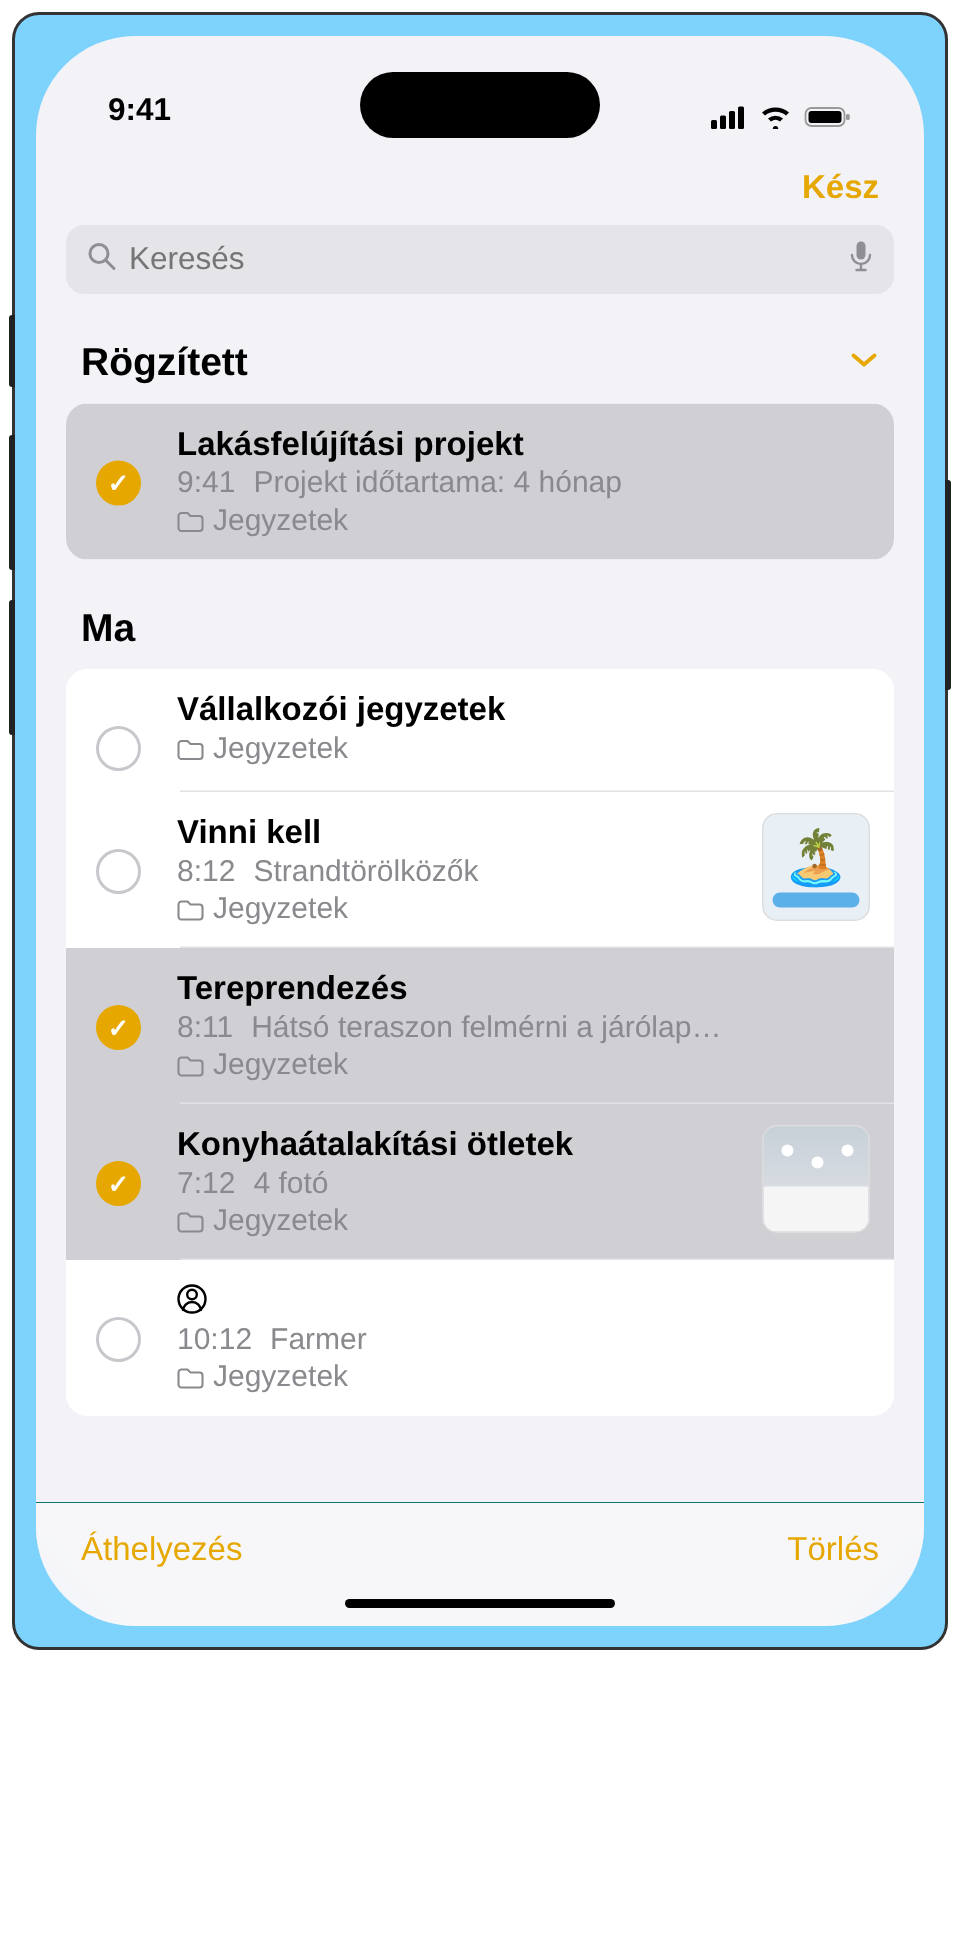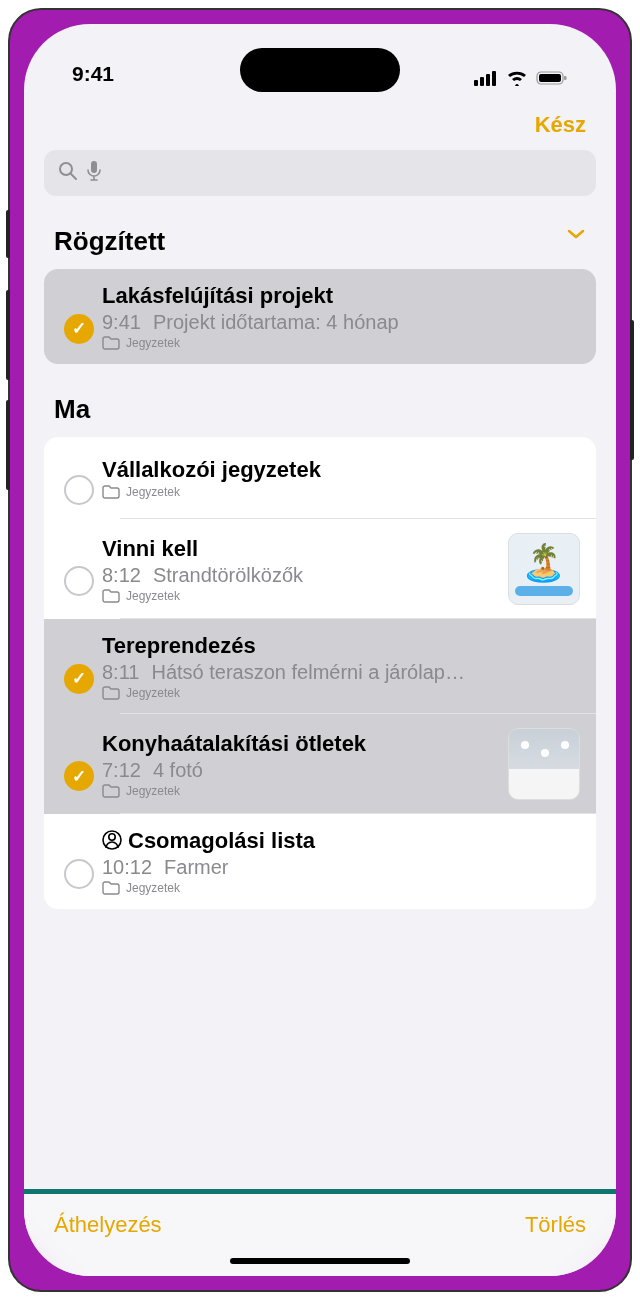--- a/index.html
+++ b/index.html
@@ -1,22 +1,22 @@
 <!DOCTYPE html>
 <html><head>
   <meta charset="utf-8">
   <style>
     * { margin: 0; padding: 0; box-sizing: border-box; font-family: -apple-system, BlinkMacSystemFont, "SF Pro Text", "Helvetica Neue", sans-serif; }
     body { background: #fff; display: flex; justify-content: center; padding: 10px; }
     
     .phone-frame {
       width: 620px;
-      height: 1280px;
-      background: #a21caf;
-      border-radius: 31px;
+      height: 1088px;
+      background: #7dd3fc;
+      border-radius: 16px;
       padding: 14px;
       position: relative;
       box-shadow: 0 0 0 2px #333;
     }
     
     .phone-screen {
       width: 100%;
       height: 100%;
       background: #f2f2f7;
       border-radius: 66px;
@@ -65,51 +65,51 @@
       background: #e4e4e9; border-radius: 12px; padding: 10px 14px;
       height: 46px;
     }
     .search-field input {
       flex: 1; background: transparent; border: none; font-size: 21px; color: #888; outline: none;
     }
     .search-icon { color: #8e8e93; }
     .mic-icon { color: #8e8e93; }
     
     .section-header {
-      display: flex; justify-content: space-between; align-items: flex-start;
+      display: flex; justify-content: space-between; align-items: center;
       padding: 30px 30px 12px 30px;
     }
     .section-header h2 { font-size: 26px; font-weight: 700; }
     .chevron { color: #e6a800; }
     
     .notes-group { margin: 0 20px; background: #fff; border-radius: 14px; overflow: hidden; }
     
     .note-row {
-      display: flex; align-items: center; gap: 8px;
+      display: flex; align-items: flex-start; gap: 24px;
       padding: 14px 16px 14px 20px;
       position: relative;
     }
     .note-row.selected { background: #cfcfd4; }
     .note-row:not(:last-child)::after {
       content: ""; position: absolute; bottom: 0; left: 76px; right: 0; height: 1px; background: #e2e2e6;
     }
     
     .check-circle {
       width: 30px; height: 30px; border-radius: 50%;
       border: 2px solid #c7c7cc; flex-shrink: 0; margin-top: 24px;
       display: flex; align-items: center; justify-content: center;
     }
     .check-circle.checked { background: #e6a800; border-color: #e6a800; }
     .check-circle.checked::after { content: "✓"; color: #fff; font-size: 17px; font-weight: 700; }
     
     .note-body { flex: 1; min-width: 0; }
     .note-title { font-size: 22px; font-weight: 600; margin-bottom: 2px; }
     .note-meta { font-size: 20px; color: #8a8a8e; display: flex; gap: 12px; white-space: nowrap; overflow: hidden; }
     .note-preview { overflow: hidden; text-overflow: ellipsis; }
-    .note-folder { font-size: 12px; color: #8a8a8e; display: flex; align-items: center; gap: 6px; margin-top: 2px; }
+    .note-folder { font-size: 20px; color: #8a8a8e; display: flex; align-items: center; gap: 6px; margin-top: 2px; }
     
     .note-thumb {
       width: 72px; height: 72px; border-radius: 10px; background: #e8f0f5;
       flex-shrink: 0; border: 1px solid #ddd; position: relative; overflow: hidden;
     }
     .thumb-palm::before {
       content: ""; position: absolute; bottom: 8px; left: 6px; right: 6px; height: 10px;
       background: #5bb0e8; border-radius: 5px;
     }
     .thumb-palm::after {
@@ -126,21 +126,21 @@
     }
     
     .shared-icon { display: inline-flex; margin-right: 6px; vertical-align: -2px; }
     
     .main-scroll { height: calc(100% - 160px); overflow: hidden; }
     
     .bottom-bar {
       position: absolute; bottom: 0; left: 0; right: 0;
       background: rgba(247,247,249,0.94);
       backdrop-filter: blur(10px);
-      border-top: 5px solid #0f766e;
+      border-top: 1px solid #0f766e;
       padding: 18px 30px 38px;
       display: flex; justify-content: space-between;
     }
     .bottom-btn { font-size: 22px; color: #e6a800; background: none; border: none; }
     
     .home-indicator {
       position: absolute; bottom: 12px; left: 50%; transform: translateX(-50%);
       width: 180px; height: 6px; background: #000; border-radius: 3px;
     }
     
@@ -191,20 +191,21 @@
 
 
     <div class="search-container">
       <div class="search-field">
         <span class="search-icon">
           <svg width="20" height="20" viewBox="0 0 20 20">
               <circle cx="8" cy="8" r="6" fill="none" stroke="#8e8e93" stroke-width="2"></circle>
               <line x1="13" y1="13" x2="18" y2="18" stroke="#8e8e93" stroke-width="2" stroke-linecap="round"></line>
             </svg>
         </span>
+        <input type="text" placeholder="Keresés" style="">
         <span class="mic-icon">
           <svg width="16" height="22" viewBox="0 0 16 22">
               <rect x="5" y="1" width="6" height="12" rx="3" fill="#8e8e93"></rect>
               <path d="M2 10 a6 6 0 0 0 12 0 M8 16 v4 M5 20 h6" fill="none" stroke="#8e8e93" stroke-width="1.6" stroke-linecap="round"></path>
             </svg>
         </span>
       </div>
     </div>
 
     <div class="main-scroll">
@@ -322,21 +323,21 @@
         <div class="note-row">
           <div class="check-circle"></div>
           <div class="note-body">
             <div class="note-title">
               <span class="shared-icon">
                 <svg width="20" height="20" viewBox="0 0 20 20">
                     <circle cx="10" cy="7" r="3.2" fill="none" stroke="#000" stroke-width="1.6"></circle>
                     <path d="M4 18 a6 6 0 0 1 12 0" fill="none" stroke="#000" stroke-width="1.6"></path>
                     <circle cx="10" cy="10" r="9" fill="none" stroke="#000" stroke-width="1.6"></circle>
                   </svg>
-              </span><span>Csomagolási lista</span>
+              </span>
             </div>
             <div class="note-meta">
               <span>10:12</span>
               <span class="note-preview">Farmer</span>
             </div>
             <div class="note-folder">
               <span class="folder-icon">
                   <svg width="18" height="14" viewBox="0 0 18 14">
                     <path d="M1 3 a2 2 0 0 1 2-2 h4 l2 2 h6 a2 2 0 0 1 2 2 v6 a2 2 0 0 1-2 2 H3 a2 2 0 0 1-2-2 z" fill="none" stroke="#8a8a8e" stroke-width="1.4"></path>
                   </svg>

